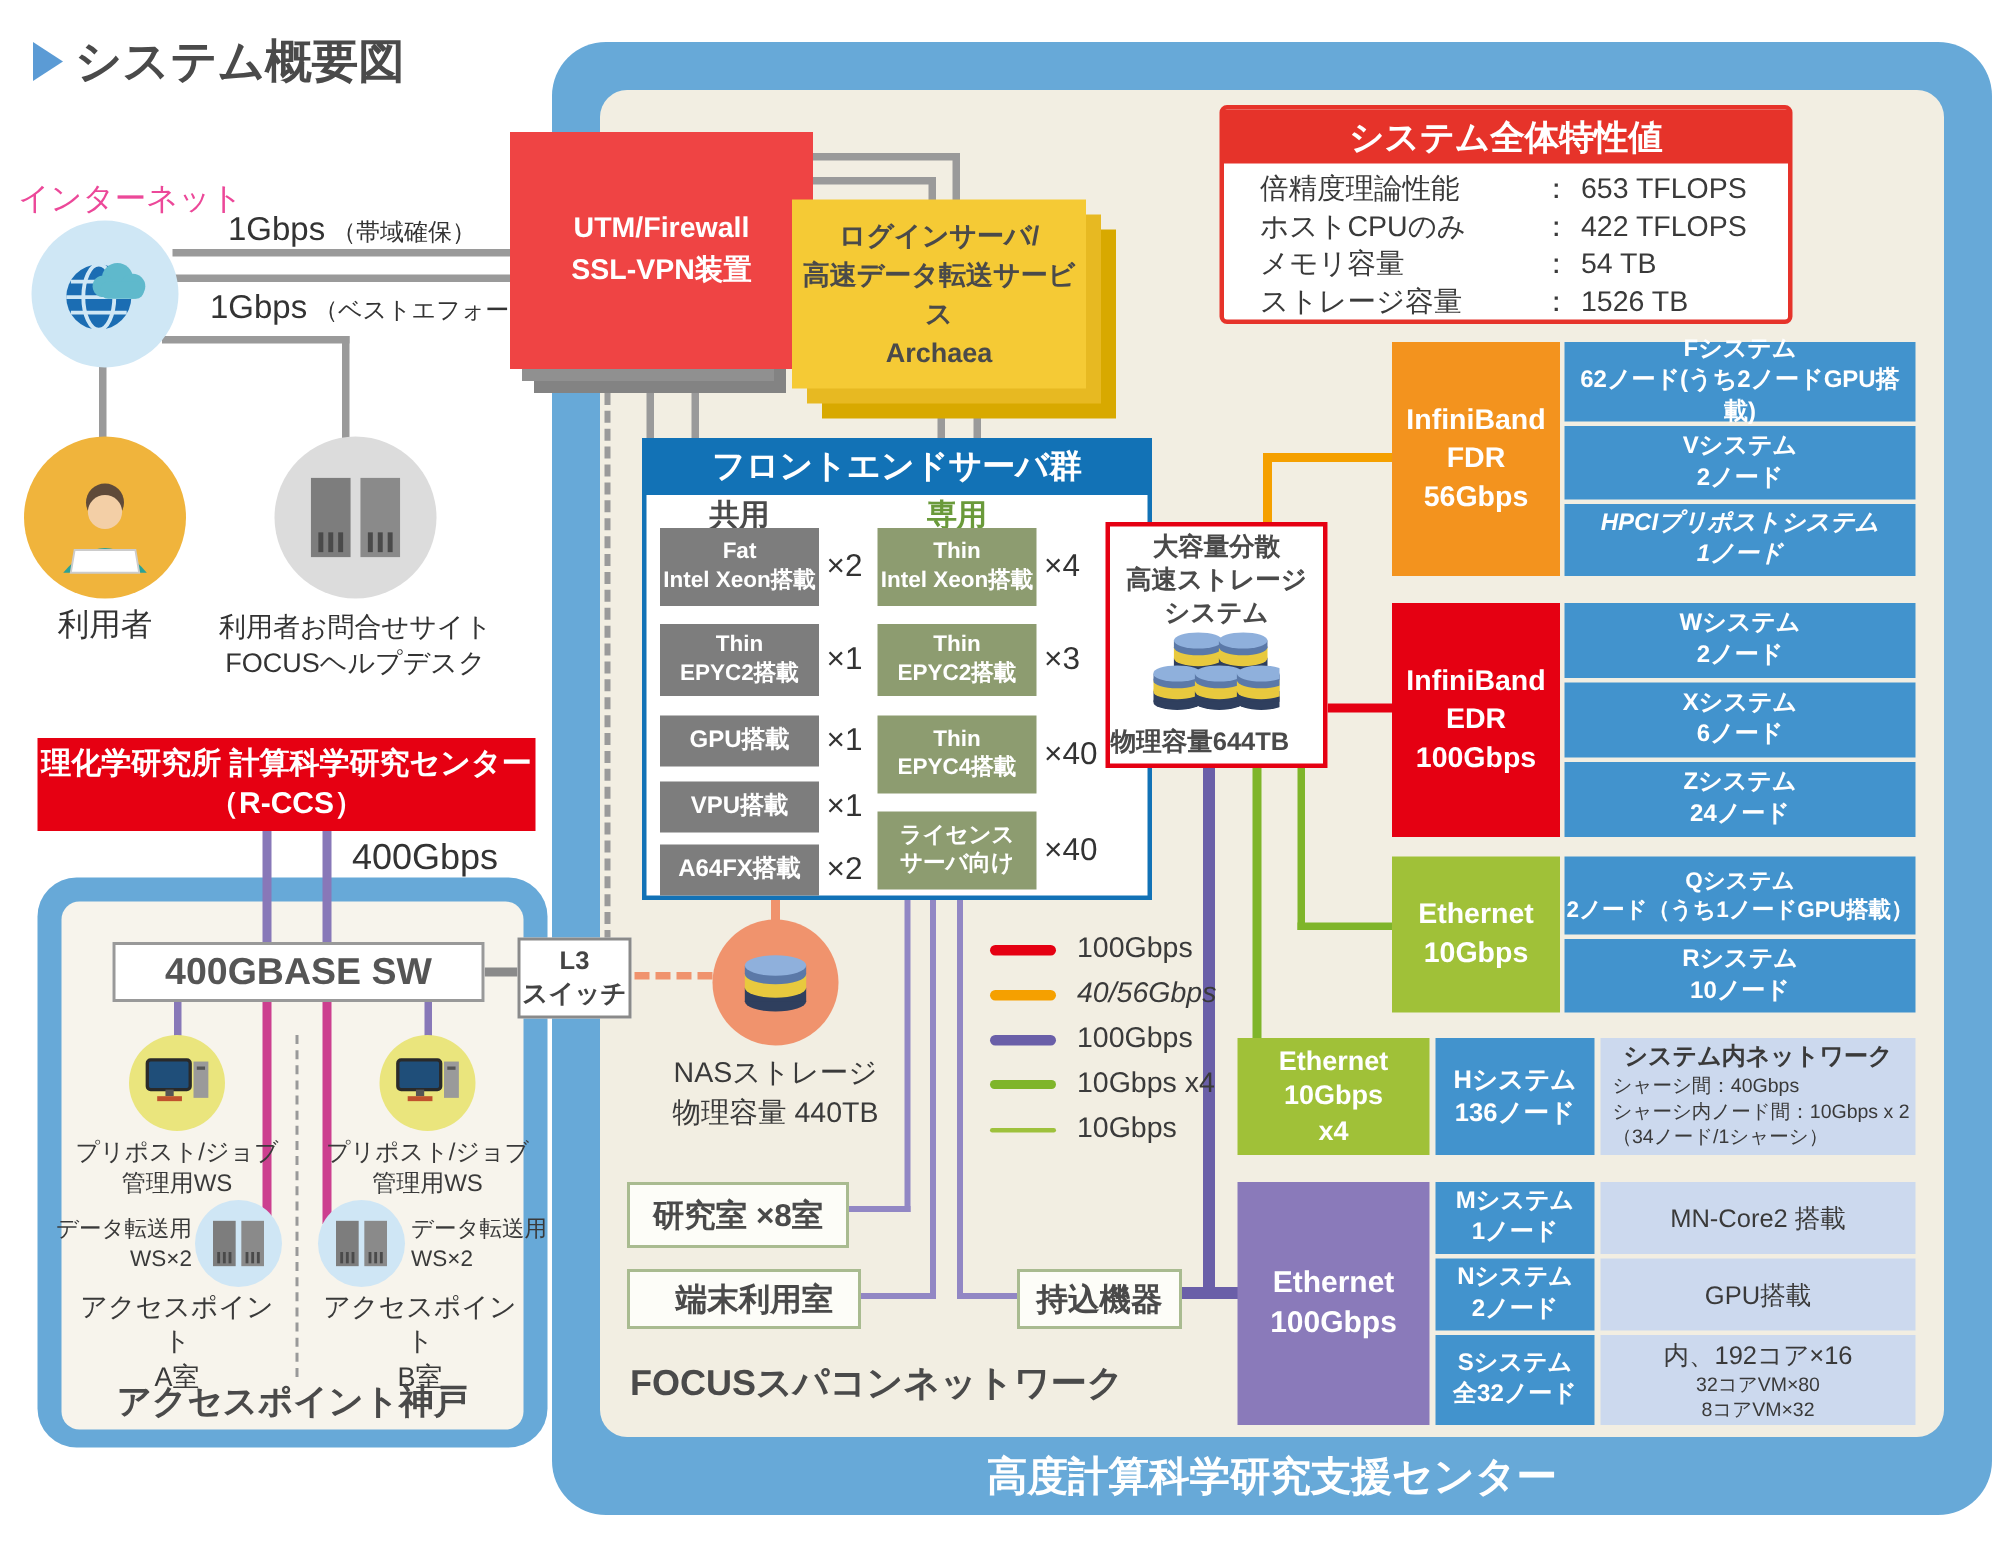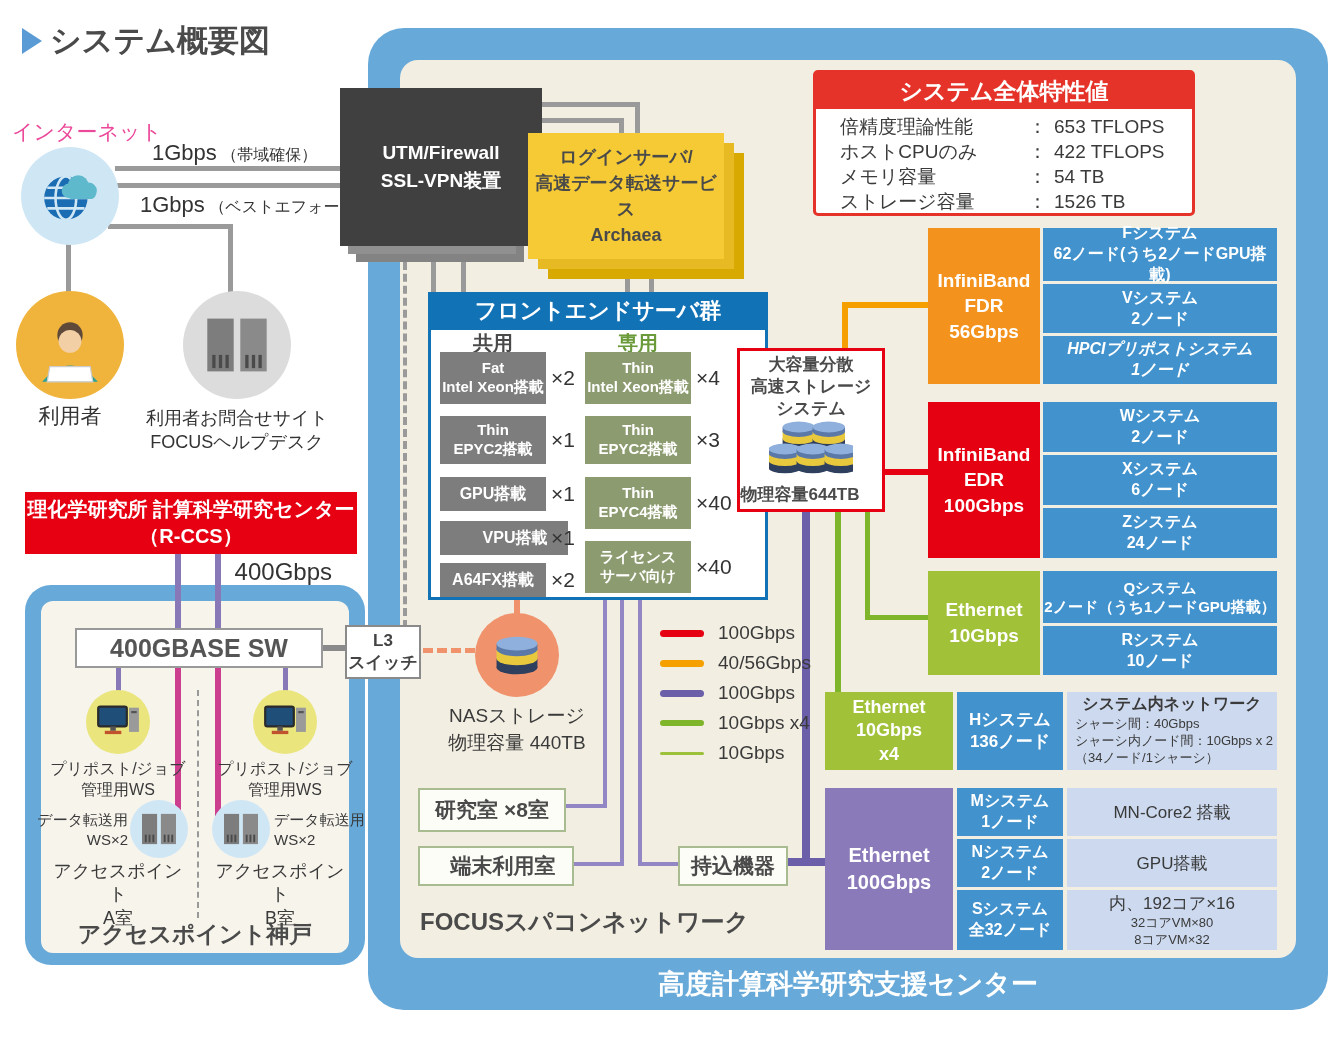--- a/index.html
+++ b/index.html
@@ -164,21 +164,21 @@
   <div class="abs circle ctr" style="left:183px;top:291px;width:108px;height:108px;background:#dcdcdc;">
     <svg width="66" height="60" viewBox="0 0 40 36">
         <use href="#servers"></use>
       </svg>
   </div>
   <div class="abs ctr ml" style="left:132px;top:404px;width:210px;height:52px;font-size:18px;color:#333;line-height:1.35;">利用者お問合せサイト
 FOCUSヘルプデスク</div>
 
   <div class="abs" style="left:356px;top:104px;width:168px;height:158px;background:#838383;"></div>
   <div class="abs" style="left:348px;top:96px;width:168px;height:158px;background:#909090;"></div>
-  <div class="abs ctr ml" style="left:340px;top:88px;width:202px;height:158px;background:#404040;color:#fff;font-weight:bold;font-size:19px;line-height:1.45;">UTM/Firewall
+  <div class="abs ctr ml" style="left:340px;top:88px;width:202px;height:158px;background:#ef4444;color:#fff;font-weight:bold;font-size:19px;line-height:1.45;">UTM/Firewall
 SSL-VPN装置</div>
 
   <div class="abs" style="left:548px;top:153px;width:196px;height:126px;background:#d8a900;"></div>
   <div class="abs" style="left:538px;top:143px;width:196px;height:126px;background:#e7b922;"></div>
   <div class="abs ctr ml" style="left:528px;top:133px;width:196px;height:126px;background:#f5ca35;color:#4a4a4a;font-weight:bold;font-size:18px;line-height:1.45;">ログインサーバ/
 高速データ転送サービス
 Archaea</div>
 
   <div class="abs" style="left:428px;top:292px;width:340px;height:308px;background:#fff;border:3px solid #1272b6;box-sizing:border-box;"></div>
   <div class="abs ctr" style="left:428px;top:292px;width:340px;height:38px;background:#1272b6;color:#fff;font-weight:bold;font-size:22px;">フロントエンドサーバ群</div>
@@ -186,21 +186,21 @@
   <div class="abs ctr" style="left:585px;top:332px;width:106px;height:22px;font-size:20px;font-weight:bold;color:#6a9a3a;">専用</div>
 
   <div class="abs ctr ml srv-gray" style="left:440px;top:352px;width:106px;height:52px;">Fat
 Intel Xeon搭載</div>
   <div class="abs count" style="left:551px;top:352px;height:52px;">×2</div>
   <div class="abs ctr ml srv-gray" style="left:440px;top:416px;width:106px;height:48px;">Thin
 EPYC2搭載</div>
   <div class="abs count" style="left:551px;top:416px;height:48px;">×1</div>
   <div class="abs ctr ml srv-gray" style="left:440px;top:477px;width:106px;height:34px;font-size:16px;">GPU搭載</div>
   <div class="abs count" style="left:551px;top:477px;height:34px;">×1</div>
-  <div class="abs ctr ml srv-gray" style="left:440px;top:521px;width:106px;height:34px;font-size:16px;padding-left:22px;">VPU搭載</div>
+  <div class="abs ctr ml srv-gray" style="left:440px;top:521px;width:106px;height:34px;font-size:16px;">VPU搭載</div>
   <div class="abs count" style="left:551px;top:521px;height:34px;">×1</div>
   <div class="abs ctr ml srv-gray" style="left:440px;top:563px;width:106px;height:34px;font-size:16px;">A64FX搭載</div>
   <div class="abs count" style="left:551px;top:563px;height:34px;">×2</div>
 
   <div class="abs ctr ml srv-green" style="left:585px;top:352px;width:106px;height:52px;">Thin
 Intel Xeon搭載</div>
   <div class="abs count" style="left:696px;top:352px;height:52px;">×4</div>
   <div class="abs ctr ml srv-green" style="left:585px;top:416px;width:106px;height:48px;">Thin
 EPYC2搭載</div>
   <div class="abs count" style="left:696px;top:416px;height:48px;">×3</div>
@@ -304,21 +304,21 @@
     <div style="font-size:17px;">内、192コア×16</div>
     <div class="ml" style="font-size:13px;line-height:1.25;">32コアVM×80
 8コアVM×32</div>
   </div>
 
   <div class="abs" style="left:660px;top:618px;">
     <div style="display:flex;align-items:center;height:30px;">
         <span style="width: 44px; height: 7px; border-radius: 4px; display: inline-block; background: rgb(229, 0, 18);"></span>
         <span class="legend-label" style="margin-left:14px;">100Gbps</span>
       </div>
-    <div style="display:flex;align-items:center;height:30px;">
+    <div style="display:flex;align-items:center;height:30px;font-style:italic;">
         <span style="width: 44px; height: 7px; border-radius: 4px; display: inline-block; background: rgb(245, 160, 0);"></span>
         <span class="legend-label" style="margin-left:14px;">40/56Gbps</span>
       </div>
     <div style="display:flex;align-items:center;height:30px;">
         <span style="width: 44px; height: 7px; border-radius: 4px; display: inline-block; background: rgb(106, 95, 168);"></span>
         <span class="legend-label" style="margin-left:14px;">100Gbps</span>
       </div>
     <div style="display:flex;align-items:center;height:30px;">
         <span style="width: 44px; height: 6px; border-radius: 4px; display: inline-block; background: rgb(127, 181, 42);"></span>
         <span class="legend-label" style="margin-left:14px;">10Gbps x4</span>

